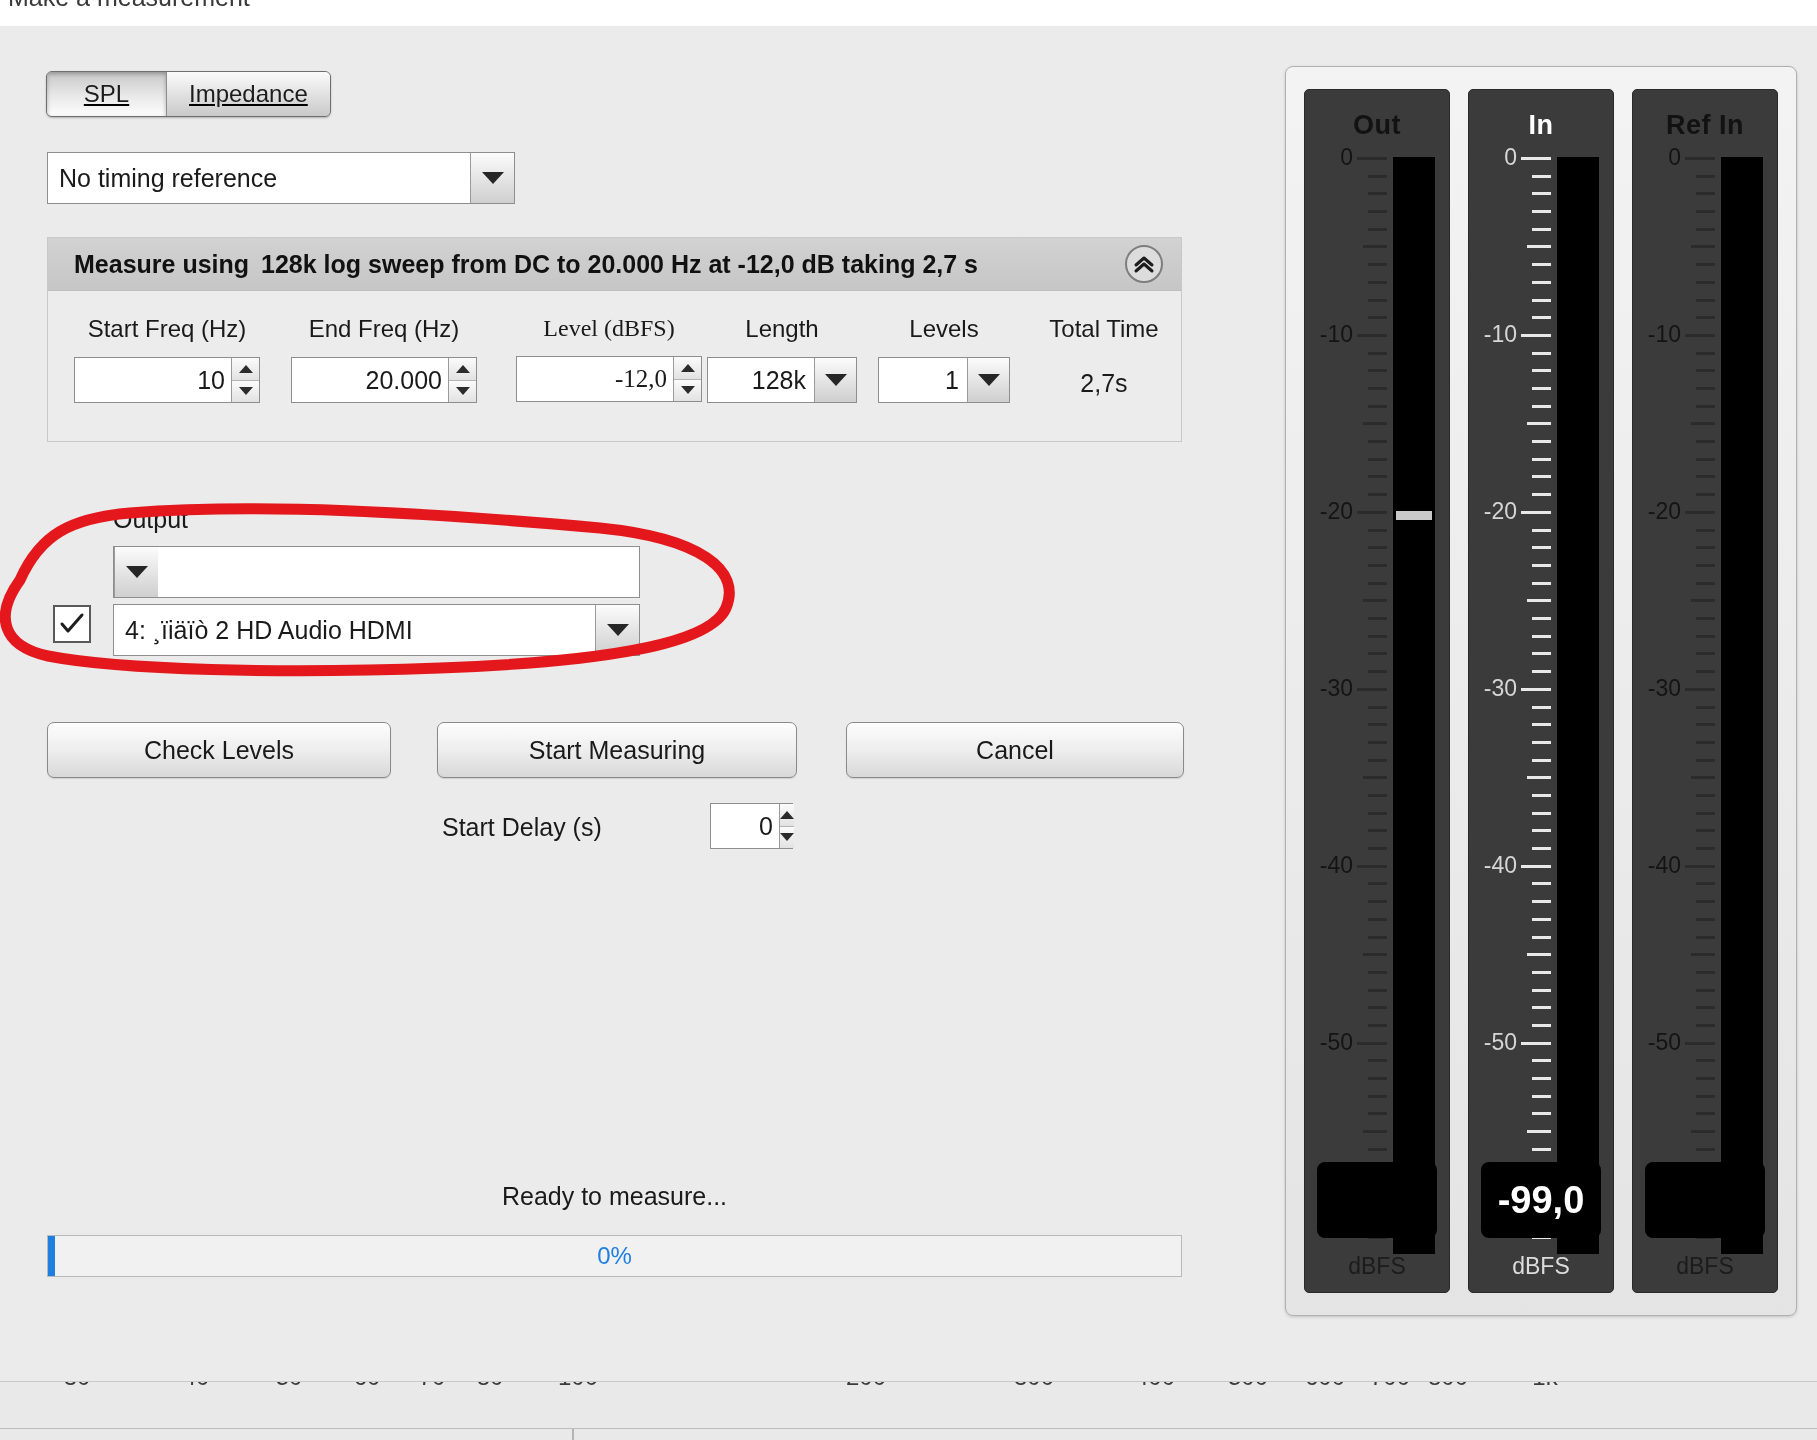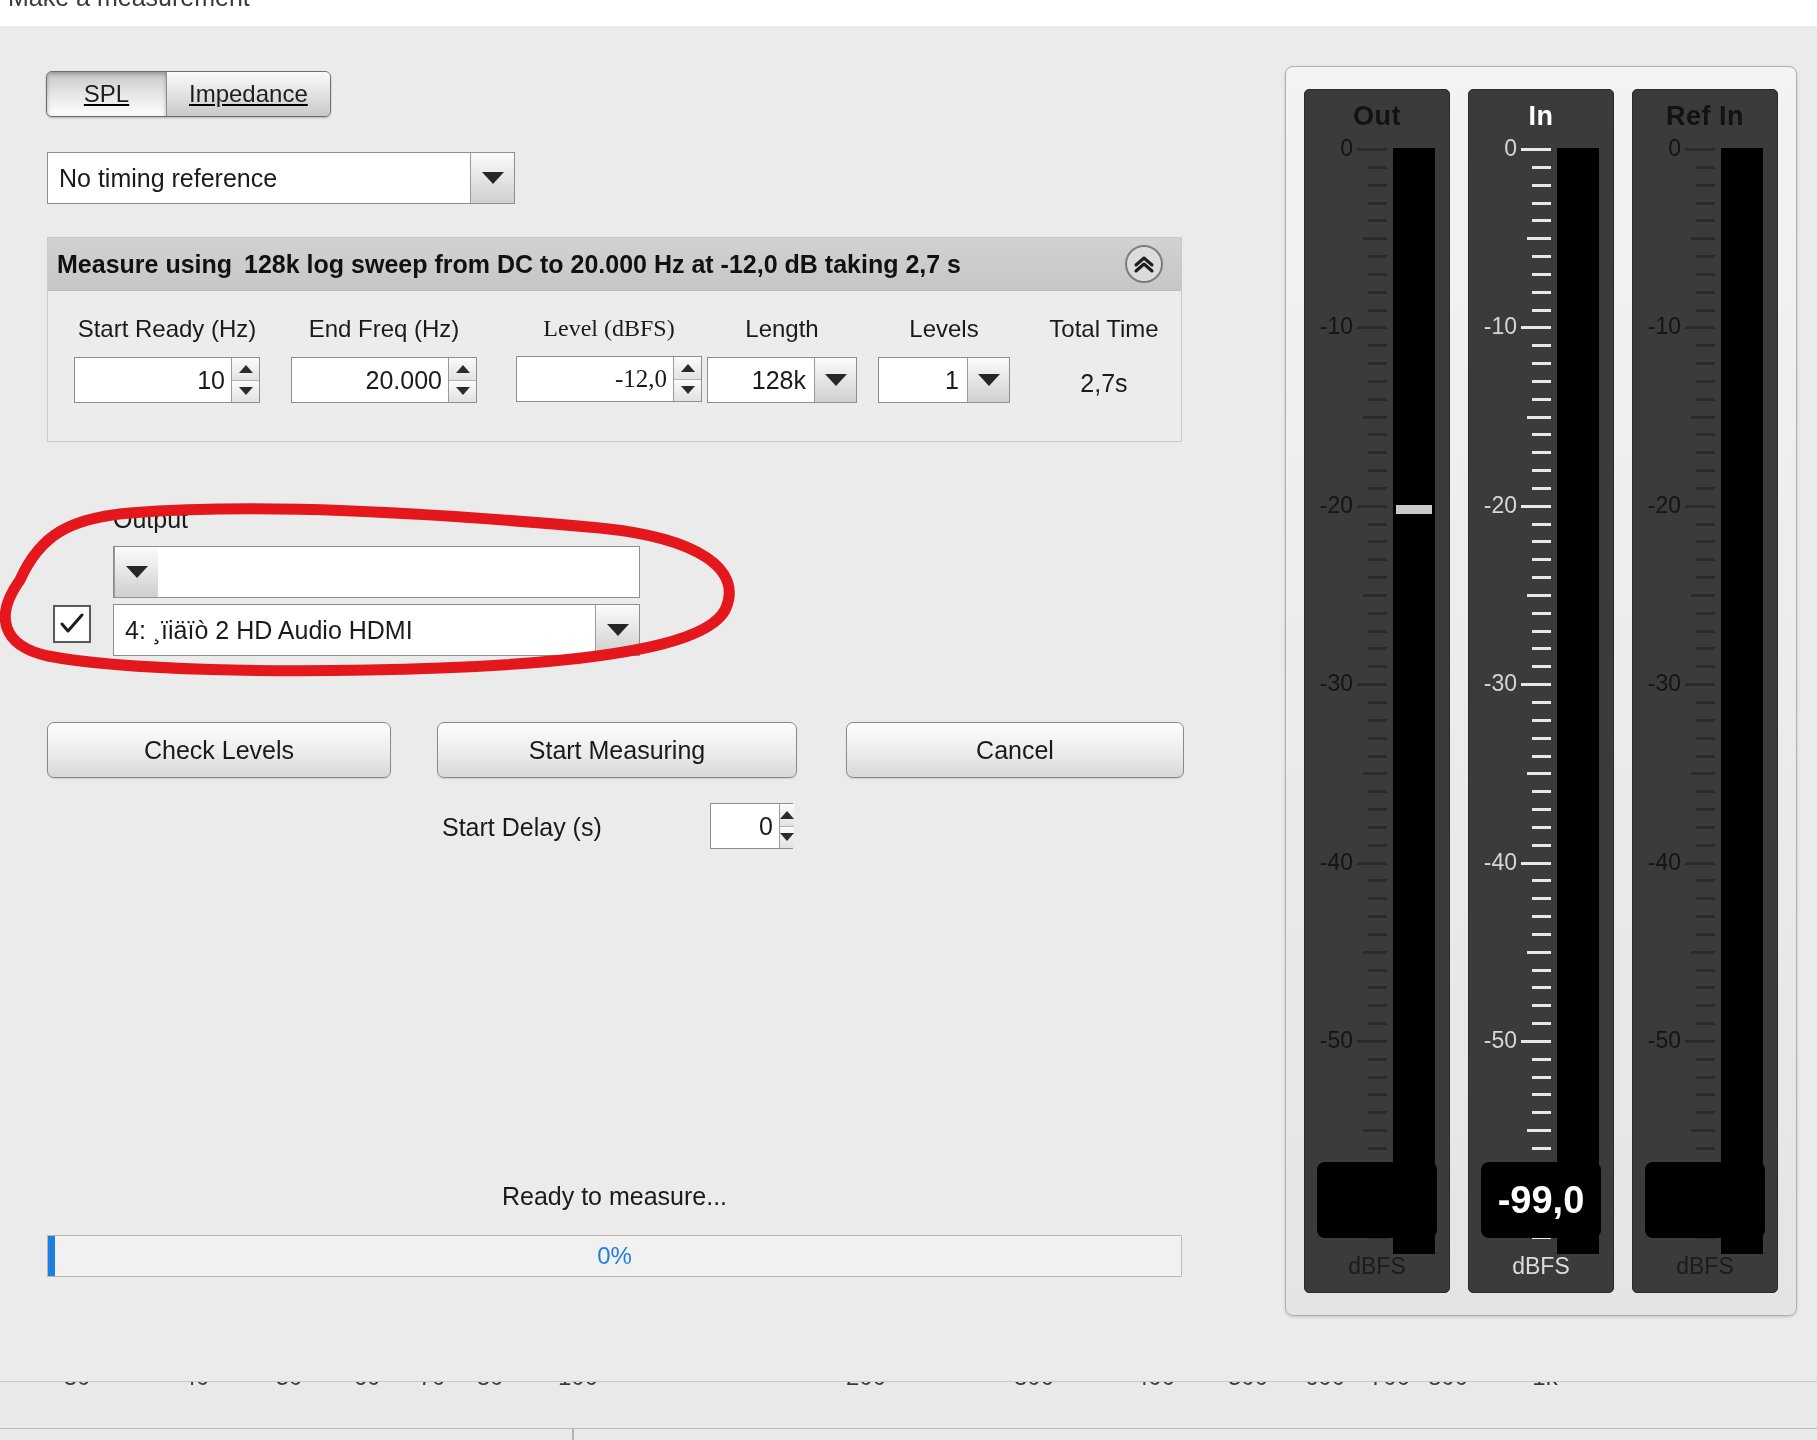--- a/index.html
+++ b/index.html
@@ -96,21 +96,21 @@
     background: #ececec;
   }
   .mgroup-hdr {
     height: 53px;
     background: linear-gradient(to bottom,#d2d2d2,#c6c6c6);
     border-bottom: 1px solid #bdbdbd;
     display: flex; align-items: center;
     position: relative;
   }
   .mgroup-hdr .t1 {
-    font-size: 25px; font-weight: bold; color: #111; margin-left: 9px;
+    font-size: 25px; font-weight: bold; color: #111; margin-left: 26px;
   }
   .mgroup-hdr .t2 {
     font-size: 25px; font-weight: bold; color: #111; margin-left: 12px;
   }
   .collapse-btn {
     position: absolute; right: 18px; top: 7px;
     width: 38px; height: 38px; border-radius: 50%;
     border: 2px solid #7d7d7d; background: #dcdcdc;
     display: flex; align-items: center; justify-content: center;
     cursor: pointer;
@@ -222,21 +222,21 @@
     padding: 22px 18px;
   }
   .meter {
     width: 146px; height: 100%;
     background: #3b3b3b;
     border: 1px solid #2a2a2a; border-radius: 5px;
     position: relative;
     display: flex; flex-direction: column; align-items: center;
   }
   .meter-title {
-    margin-top: 11px; font-size: 27px; font-weight: bold;
+    margin-top: 20px; font-size: 27px; font-weight: bold;
     letter-spacing: .5px;
   }
   .meter.t-dark .meter-title { color: #121212; }
   .meter.t-light .meter-title { color: #ffffff; }
 
   .scale-wrap {
     position: relative; flex: 1; width: 100%; margin-top: 6px;
   }
   .ticks { position: absolute; left: 0; top: 10px; bottom: 38px; width: 100%; }
   .tick {
@@ -340,21 +340,21 @@
         <svg width="24" height="24" viewBox="0 0 24 24">
           <path d="M4 13 L12 6 L20 13" fill="none" stroke="#1c1c1c" stroke-width="3" stroke-linecap="round" stroke-linejoin="round"></path>
           <path d="M4 19 L12 12 L20 19" fill="none" stroke="#1c1c1c" stroke-width="3" stroke-linecap="round" stroke-linejoin="round"></path>
         </svg>
       </div>
     </div>
 
     <div class="fields">
 
       <div class="fcol" style="left:26px; width:186px;">
-        <div class="flabel">Start Ready (Hz)</div>
+        <div class="flabel">Start Freq (Hz)</div>
         <div class="spin">
           <div class="sv">10</div>
           <div class="sbtns">
             <div>
                 <span class="tri-up"></span>
               </div>
             <div>
                 <span class="tri-dn"></span>
               </div>
           </div>

